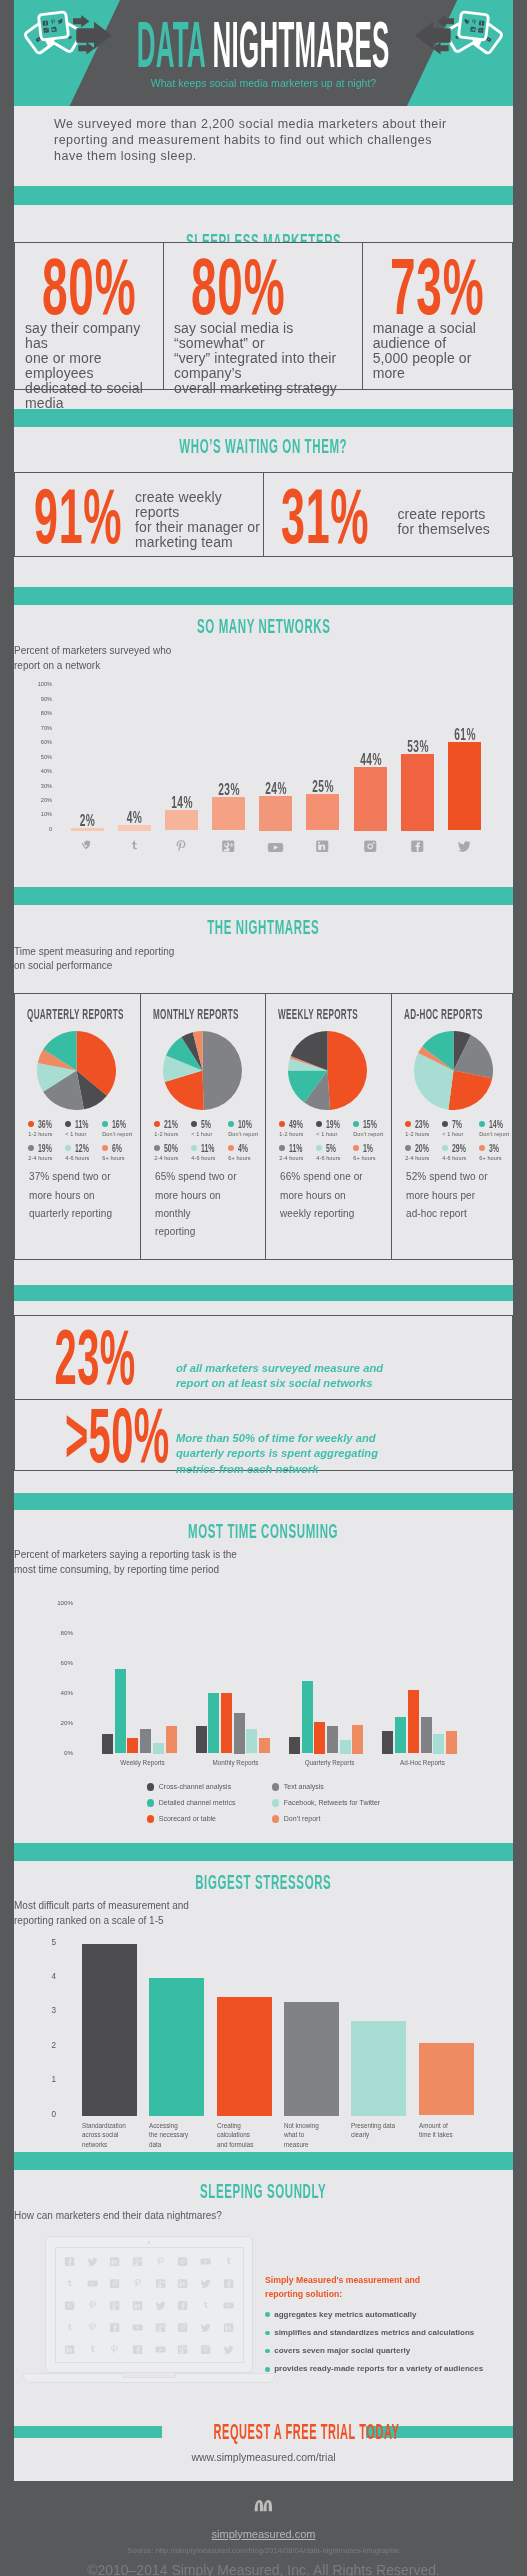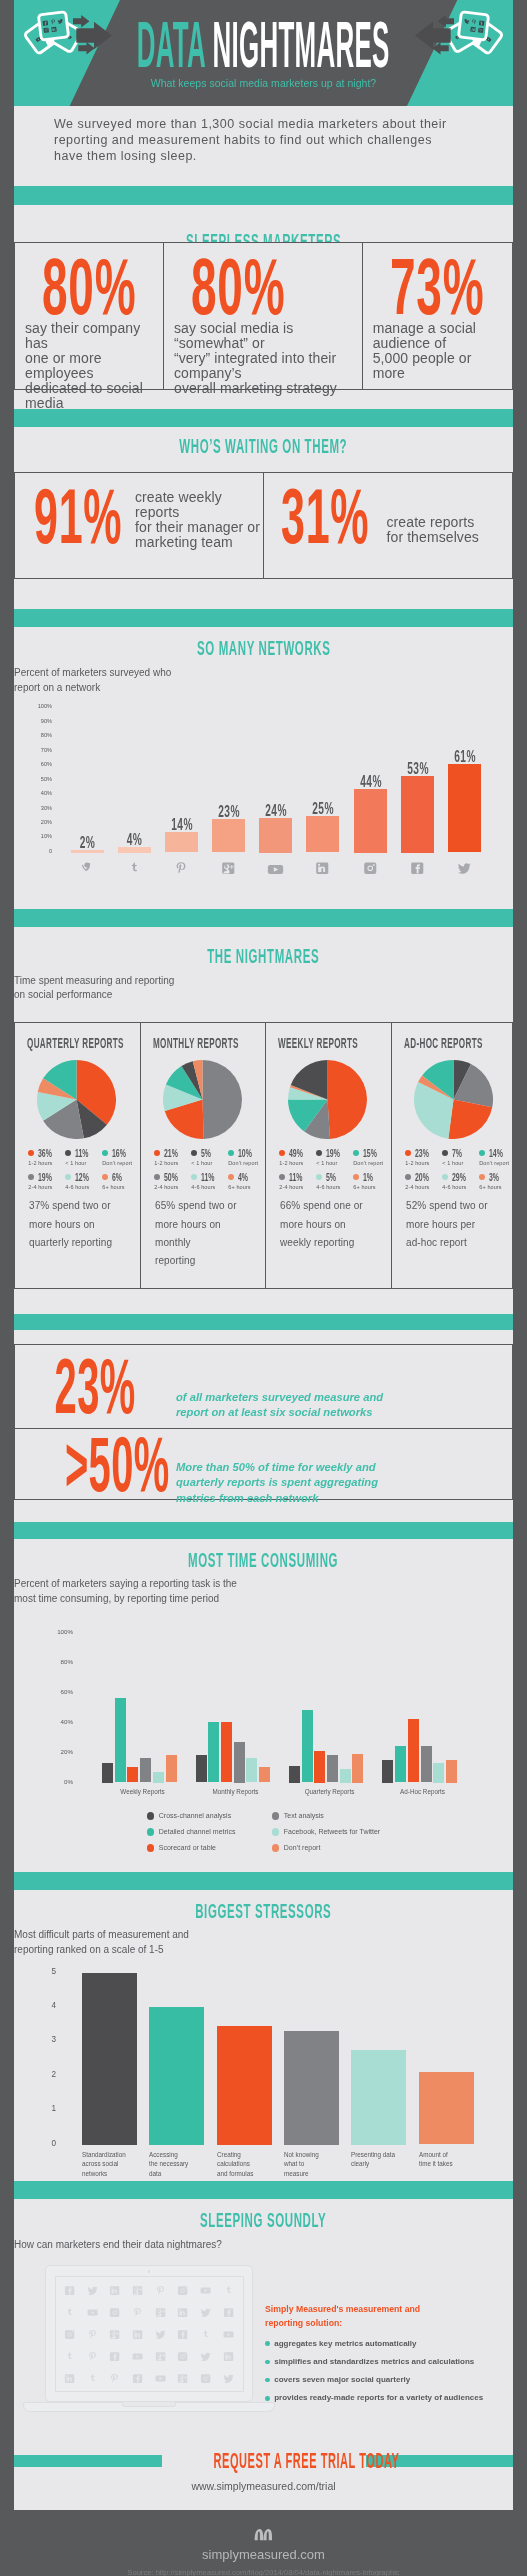--- a/index.html
+++ b/index.html
@@ -130,21 +130,21 @@
 
   
   .ctarow{display:flex;align-items:center;background:#e8e8ea;height:26px;}
   .ctabar{flex:1;height:12px;background:#3fbfab;}
   .ctatitle{color:#f05123;font-size:22.3px;letter-spacing:1.1px;transform:scaleX(0.494);
             width:204px;text-align:center;flex:none;white-space:nowrap;}
   .ctaurl{color:#58595b;font-size:10.5px;}
 
   
   .footer{background:#58595b;text-align:center;padding-top:17px;padding-bottom:9.2px;line-height:0;}
-  .fbrand{color:#b6b7b9;font-size:13px;margin-top:4px;line-height:1.3;}
+  .fbrand{color:#b6b7b9;font-size:11px;margin-top:13px;line-height:1.3;text-decoration:underline;}
   .fsrc{color:#7b7c7e;font-size:7.6px;margin-top:4.6px;line-height:1.3;}
   .fcopy{color:#7b7c7e;font-size:14px;margin-top:5.3px;line-height:1.3;}
 </style>
 </head>
 <body>
 
 <div class="page">
  <div class="wrap">
 
   <div class="header">
@@ -305,21 +305,21 @@
       </svg>
     </div>
 
     <div class="hdr-center">
       <div class="title cond"><span class="t1">DATA</span> <span class="t2">NIGHTMARES</span></div>
       <div class="subtitle">What keeps social media marketers up at night?</div>
     </div>
   </div>
 
   <div class="intro">
-    <p>We surveyed more than 1,300 social media marketers about their
+    <p>We surveyed more than 2,200 social media marketers about their
 reporting and measurement habits to find out which challenges
 have them losing sleep.</p>
   </div>
 
   <div class="band" style="height:19px"></div>
   <div class="sec" style="height:37px">
     <div class="sec-title-wrap" style="padding-top:24px">
       <span class="sec-title cond">SLEEPLESS MARKETERS</span>
     </div>
   </div>
@@ -345,30 +345,30 @@
     </div>
   </div>
 
   <div class="band" style="height:18px"></div>
   <div class="sec" style="height:45px">
     <div class="sec-title-wrap" style="padding-top:7.2px">
       <span class="sec-title cond">WHO’S WAITING ON THEM?</span>
     </div>
   </div>
   <div class="sec" style="padding-bottom:30px">
-    <div class="statbox" style="height:107px">
+    <div class="statbox" style="height:85px">
       <div class="statcell" style="width:248px;display:flex;align-items:center;padding:0;position:relative">
         <span class="bignum cond" style="position:absolute;left:2px;top:16px;transform-origin:left top;font-size:78px;line-height:55px;transform:scaleX(0.552)">91%</span>
         <div class="stattext" style="margin-top:0;position:absolute;left:120px;top:17px">create weekly reports
 for their manager or
 marketing team</div>
       </div>
       <div class="statcell" style="width:250px;display:flex;align-items:center;padding:0;position:relative">
         <span class="bignum cond" style="position:absolute;left:0.7px;top:16px;transform-origin:left top;font-size:78px;line-height:55px;transform:scaleX(0.552)">31%</span>
-        <div class="stattext" style="margin-top:12px;position:absolute;left:123px;top:30px">create reports
+        <div class="stattext" style="margin-top:4px;position:absolute;left:134px;top:30px">create reports
 for themselves</div>
       </div>
     </div>
   </div>
 
   <div class="band" style="height:18px"></div>
   <div class="sec" style="padding-bottom:0">
     <div class="sec-title-wrap" style="padding-top:9.2px">
       <span class="sec-title cond">SO MANY NETWORKS</span>
     </div>
@@ -454,21 +454,21 @@
           <div class="nbar" style="left:434px;top:64px;width:33px;height:88px;background:#f05123;"></div>
           <div class="nlab cond" style="left:434px;top:47px;width:33px;">61%</div>
           <div class="nico" style="left:434px;top:161px;width:33px;"><svg width="14.5" height="14.5" viewBox="0 0 24 24" fill="#a7a9ac">
               <path d="M22.5 5.6c-.8.4-1.6.6-2.5.7.9-.5 1.6-1.4 1.9-2.4-.8.5-1.8.9-2.8 1.1-.8-.9-1.9-1.4-3.2-1.4-2.4 0-4.3 2-4.3 4.4 0 .3 0 .7.1 1-3.6-.2-6.8-1.9-8.9-4.6-.4.7-.6 1.4-.6 2.3 0 1.5.8 2.9 1.9 3.7-.7 0-1.4-.2-1.9-.5v.1c0 2.1 1.5 3.9 3.5 4.3-.4.1-.7.2-1.1.2-.3 0-.5 0-.8-.1.6 1.7 2.2 3 4.1 3-1.5 1.2-3.4 1.9-5.4 1.9-.4 0-.7 0-1-.1 1.9 1.2 4.2 2 6.7 2 8 0 12.4-6.8 12.4-12.7v-.6c.8-.6 1.6-1.4 2.1-2.3z"></path>
             </svg></div>
         </div>
   </div>
 
   <div class="band" style="height:18px"></div>
   <div class="sec" style="padding-bottom:17px">
-    <div class="sec-title-wrap" style="padding-top:17px">
+    <div class="sec-title-wrap" style="padding-top:10px">
       <span class="sec-title cond">THE NIGHTMARES</span>
     </div>
     <div class="sec-sub" style="margin-top:6px">Time spent measuring and reporting
 on social performance</div>
     <div class="piebox" id="piebox" style="margin-top:19px;height:267px">
           <div class="piecell" style="width:125px"><div class="pietitle cond">QUARTERLY REPORTS</div><div class="piewrap"><svg width="79" height="79" viewBox="0 0 120 120">
                 <path d="M60.00 60.00 L60.00 0.00 A60 60 0 0 1 106.23 98.25 Z" fill="#f05123"></path>
                 <path d="M60.00 60.00 L106.23 98.25 A60 60 0 0 1 71.24 118.94 Z" fill="#4d4d4f"></path>
                 <path d="M60.00 60.00 L71.24 118.94 A60 60 0 0 1 9.34 92.15 Z" fill="#808285"></path>
                 <path d="M60.00 60.00 L9.34 92.15 A60 60 0 0 1 1.06 48.76 Z" fill="#a7ddd2"></path>

